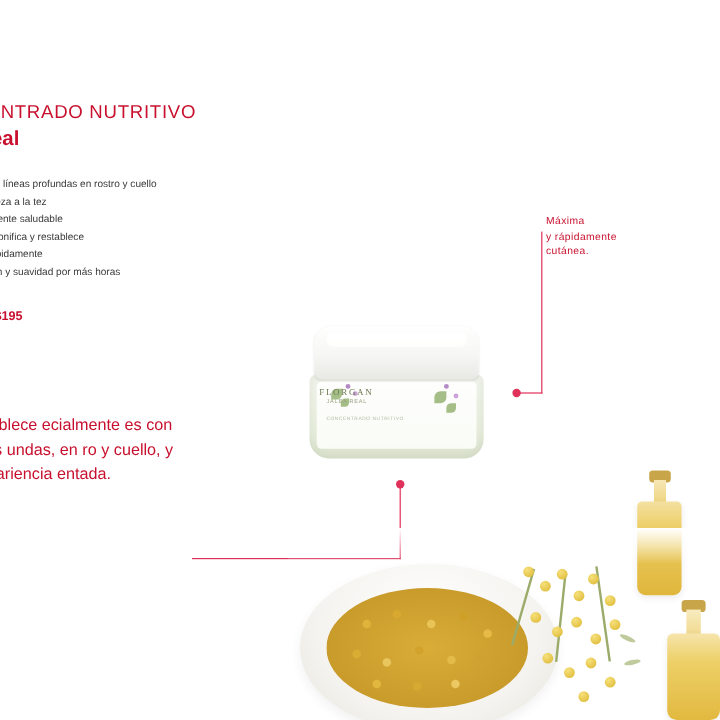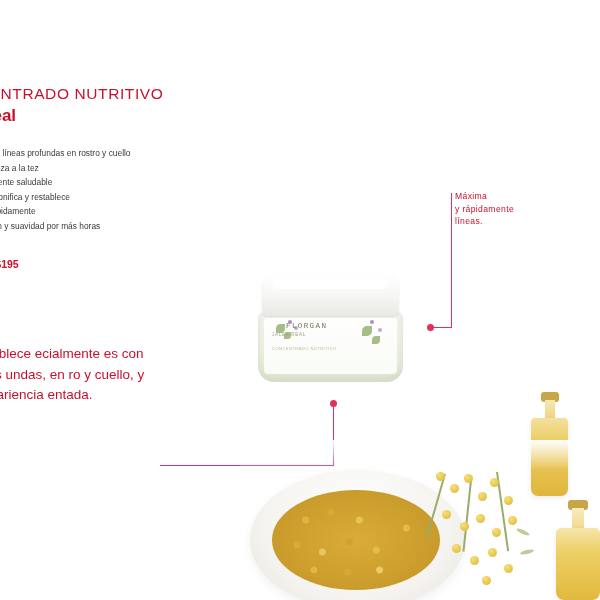--- a/index.html
+++ b/index.html
@@ -79,21 +79,21 @@
     font-size: 13.5px;
     line-height: 20.5px;
     color: #c8102e;
     text-align: left;
   }
 
   
   .right-callout {
     position: absolute;
     left: 455px;
-    top: 190px;
+    top: 178px;
     width: 135px;
     font-size: 8.6px;
     line-height: 12.6px;
     color: #c8102e;
     letter-spacing: 0.35px;
   }
 
   
   .line {
     position: absolute;
@@ -151,26 +151,26 @@
     left: 6px;
     top: 6px;
     right: 6px;
     bottom: 8px;
     background: linear-gradient(180deg,#ffffff 0%, #fbfdf8 100%);
     border-radius: 4px;
     opacity: 0.92;
   }
   .jar-brand {
     position: absolute;
-    left: 28px;
+    left: 8px;
     top: 50px;
     font-size: 7.5px;
     letter-spacing: 1.4px;
     color: #6d7a52;
-    font-family: Liberation Mono, monospace;
+    font-family: Liberation Serif, serif;
   }
   .jar-sub {
     position: absolute;
     left: 14px;
     top: 60px;
     font-size: 4.6px;
     letter-spacing: 0.7px;
     color: #9aa382;
   }
   .jar-sub2 {
@@ -339,21 +339,21 @@
     <div>ación y suavidad por más horas</div>
   </div>
 
   <div class="price">r.  $195</div>
 
   <div class="left-para">fica y ablece ecialmente es con arrugas undas, en ro y cuello, y con apariencia entada.</div>
 
   <div class="right-callout">
     <div>Máxima</div>
     <div>y rápidamente</div>
-    <div>líneas.</div>
+    <div>cutánea.</div>
   </div>
 
   <div class="line v-line" style="left:451px; top:193px; height:135px;"></div>
   <div class="line h-line" style="left:430px; top:327px; width:22px;"></div>
   <div class="dot" style="left:427px; top:324px;"></div>
 
   <div class="line v-line" style="left:333px; top:404px; height:62px;"></div>
   <div class="line h-line" style="left:160px; top:465px; width:174px;"></div>
   <div class="dot" style="left:330px; top:400px;"></div>
 

